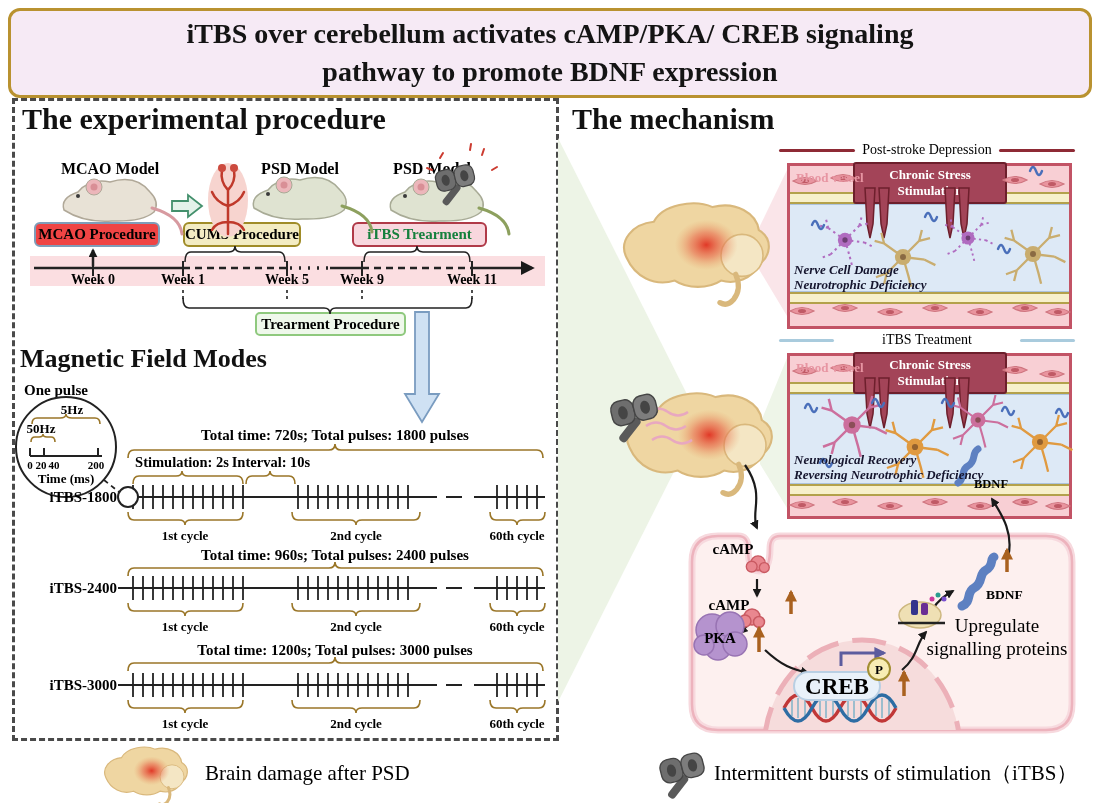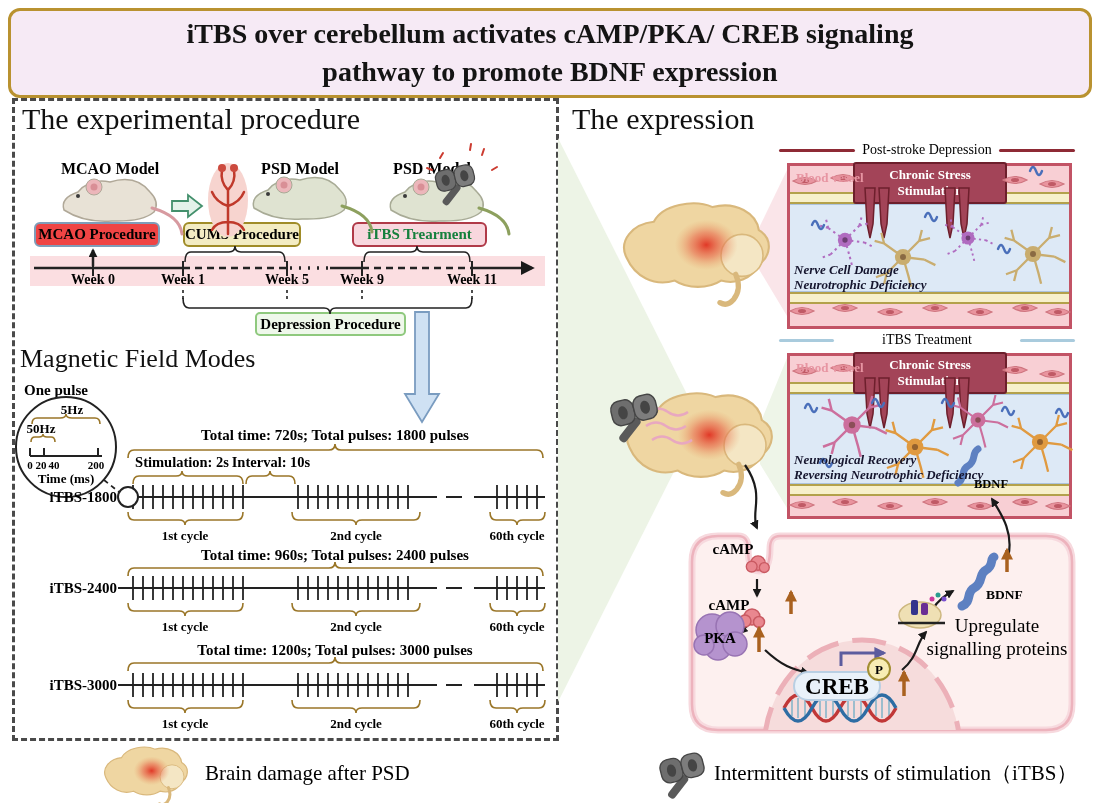--- a/index.html
+++ b/index.html
@@ -5,21 +5,21 @@
   html,body{margin:0;padding:0;background:#fff;}
   #page{position:relative;width:1098px;height:803px;background:#fff;overflow:hidden;
         font-family:"Liberation Serif","DejaVu Serif",serif;}
   .abs{position:absolute;}
   
   #banner{left:8px;top:8px;width:1078px;height:80px;background:#f6eaf5;border:3px solid #b99230;
           border-radius:12px;text-align:center;color:#141414;font-weight:bold;font-size:28px;
           line-height:38px;padding-top:4px;z-index:2;}
   
   #left-panel{left:12px;top:98px;width:541px;height:637px;border:3px dashed #4a4a4a;z-index:0;}
-  .heading{font-weight:normal;color:#111;z-index:2;}
+  .heading{font-weight:bold;color:#111;z-index:2;}
   #exp-heading{left:22px;top:102px;font-size:30px;}
   #mech-heading{left:572px;top:102px;font-size:30px;}
   #mag-heading{left:20px;top:344px;font-size:26px;}
   
   .pbox{height:21px;border-radius:6px;border:2px solid;text-align:center;font-weight:bold;
         font-size:15px;line-height:21px;z-index:2;}
   #box-mcao{left:34px;top:222px;width:122px;background:#ef4444;border-color:#7f9db9;}
   #box-cums{left:183px;top:222px;width:114px;background:#f3ecc3;border-color:#a08c28;}
   #box-itbs{left:352px;top:222px;width:131px;background:#f8d7de;border-color:#b03a48;color:#15803d;}
   #box-behav{left:255px;top:312px;width:147px;height:20px;background:#eff8eb;border:2px solid #8fc97e;
@@ -56,27 +56,27 @@
   </div>
 
   <svg id="svg-under" class="abs" width="1098" height="803">
     <polygon points="558,138 700,420 558,702" fill="#edf4e6"></polygon>
     <polygon points="757,232 787,170 787,316 757,266" fill="#fae2e7" opacity="0.9"></polygon>
     <polygon points="760,424 787,358 787,508 760,464" fill="#eef5e8"></polygon>
   </svg>
 
   <div class="abs" id="left-panel"></div>
   <div class="abs heading" id="exp-heading">The experimental procedure</div>
-  <div class="abs heading" id="mech-heading">The expression</div>
+  <div class="abs heading" id="mech-heading">The mechanism</div>
   <div class="abs heading" id="mag-heading">Magnetic Field Modes</div>
 
   <div class="abs pbox" id="box-mcao"><span>MCAO Procedure</span></div>
   <div class="abs pbox" id="box-cums"><span>CUMS Procedure</span></div>
   <div class="abs pbox" id="box-itbs"><span>iTBS Trearment</span></div>
-  <div class="abs" id="box-behav"><span>Depression Procedure</span></div>
+  <div class="abs" id="box-behav"><span>Trearment Procedure</span></div>
 
   <div class="abs ptitle" id="ptitle-psd">
     <span class="tline"></span>
     <span class="tt">Post-stroke Depression</span>
     <span class="tline"></span>
   </div>
   <div class="abs ptitle" id="ptitle-itbs">
     <span class="tline"></span>
     <span class="tt">iTBS Treatment</span>
     <span class="tline"></span>

